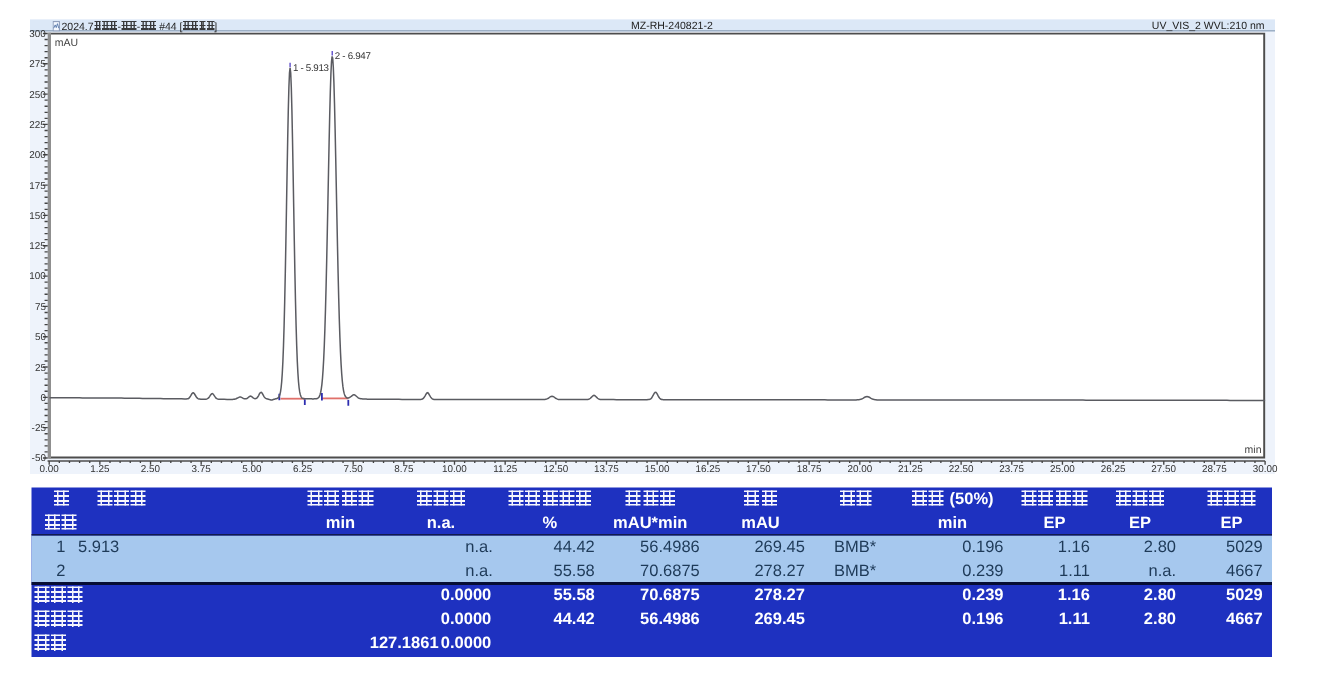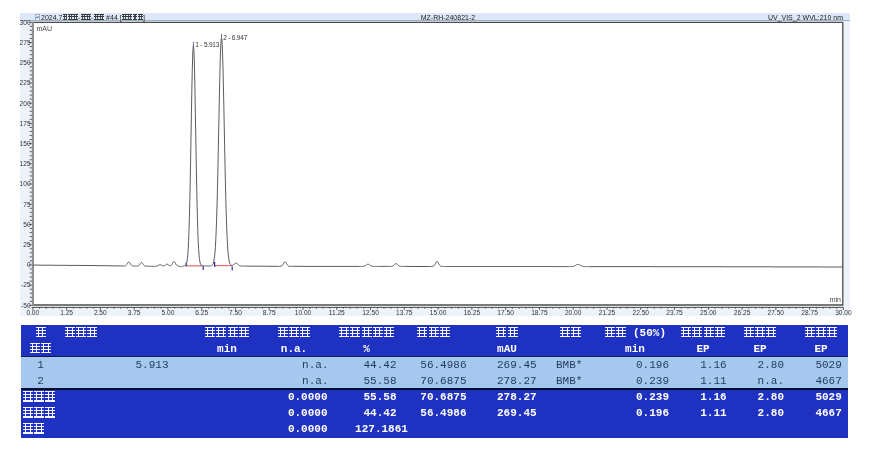--- a/index.html
+++ b/index.html
@@ -6,21 +6,21 @@
 .page { position:relative; width:879px; height:459px; overflow:hidden; }
 .chart { position:absolute; left:19.7px; top:13.0px; width:830.3px; height:303.0px; background:#eef3fb; }
 .band { position:absolute; left:19.7px; top:13.0px; width:830.3px; height:7.8px; background:#dce8f7; border-bottom:1px solid #9db0c6; }
 .bandtxt { position:absolute; left:19.7px; top:13.0px; width:830.3px; height:9.8px; }
 .ht { position:absolute; top:0.6px; font-size:7px; line-height:8px; color:#222; white-space:nowrap; }
 .t { display:inline-block; width:4.8px; height:6.4px; margin:0 0.25px; vertical-align:-0.5px;
      background: linear-gradient(currentColor,currentColor) 25% 0/0.9px 100% no-repeat,
                  linear-gradient(currentColor,currentColor) 75% 0/0.9px 100% no-repeat,
                  repeating-linear-gradient(to bottom, currentColor 0 0.9px, transparent 0.9px 2.4px);
      opacity:0.88; }
-.tbl { position:absolute; left:21.0px; top:324.5px; width:826.5px; height:113.0px; background:#1e31c0;font-family:Liberation Mono, monospace; }
+.tbl { position:absolute; left:21.0px; top:324.5px; width:826.5px; height:113.0px; background:#1e31c0; }
 .tbl::before { content:""; position:absolute; left:0; top:32.28px; width:100%; height:32.28px; background:#a6c8ee; }
 .tbl span { position:absolute; font-size:11px; line-height:12px; white-space:nowrap; }
 .h { color:#fff; font-weight:bold; }
 .d { color:#1e3a58; }
 .c { display:inline-block; width:10px; height:10.5px; margin:0 0.6px; vertical-align:-1.5px;
      background: linear-gradient(currentColor,currentColor) 24% 0/1.4px 100% no-repeat,
                  linear-gradient(currentColor,currentColor) 76% 0/1.4px 100% no-repeat,
                  repeating-linear-gradient(to bottom, currentColor 0 1.3px, transparent 1.3px 3.1px);
      opacity:0.96; }
 </style></head>
@@ -111,27 +111,28 @@
       <span class="h" style="top:2.1px;left:386.0px;width:200px;text-align:center"><i class="c"></i><i class="c"></i></span>
       <span class="h" style="top:2.1px;left:449.7px;width:200px;text-align:center"><i class="c"></i><i class="c"></i></span>
       <span class="h" style="top:2.1px;left:514.0px;width:200px;text-align:center"><i class="c"></i><i class="c"></i> (50%)</span>
       <span class="h" style="top:2.1px;left:582.0px;width:200px;text-align:center"><i class="c"></i><i class="c"></i><i class="c"></i><i class="c"></i></span>
       <span class="h" style="top:2.1px;left:639.0px;width:200px;text-align:center"><i class="c"></i><i class="c"></i><i class="c"></i></span>
       <span class="h" style="top:2.1px;left:700.0px;width:200px;text-align:center"><i class="c"></i><i class="c"></i><i class="c"></i></span>
       <span class="h" style="top:18.2px;left:-80.5px;width:200px;text-align:center"><i class="c"></i><i class="c"></i></span>
       <span class="h" style="top:18.2px;left:106.0px;width:200px;text-align:center">min</span>
       <span class="h" style="top:18.2px;left:173.0px;width:200px;text-align:center">n.a.</span>
       <span class="h" style="top:18.2px;left:245.5px;width:200px;text-align:center">%</span>
+      <span class="h" style="top:18.2px;left:312.5px;width:200px;text-align:center">mAU*min</span>
       <span class="h" style="top:18.2px;left:386.0px;width:200px;text-align:center">mAU</span>
       <span class="h" style="top:18.2px;left:514.0px;width:200px;text-align:center">min</span>
       <span class="h" style="top:18.2px;left:582.0px;width:200px;text-align:center">EP</span>
       <span class="h" style="top:18.2px;left:639.0px;width:200px;text-align:center">EP</span>
       <span class="h" style="top:18.2px;left:700.0px;width:200px;text-align:center">EP</span>
       <span class="d" style="top:34.3px;left:-80.5px;width:200px;text-align:center">1</span>
-      <span class="d" style="top:34.3px;right:595.5px;width:200px;text-align:center">5.913</span>
+      <span class="d" style="top:34.3px;right:595.5px;width:200px;text-align:left">5.913</span>
       <span class="d" style="top:34.3px;right:519.0px;width:200px;text-align:right">n.a.</span>
       <span class="d" style="top:34.3px;right:451.0px;width:200px;text-align:right">44.42</span>
       <span class="d" style="top:34.3px;right:381.0px;width:200px;text-align:right">56.4986</span>
       <span class="d" style="top:34.3px;right:310.9px;width:200px;text-align:right">269.45</span>
       <span class="d" style="top:34.3px;left:535.0px">BMB*</span>
       <span class="d" style="top:34.3px;right:178.5px;width:200px;text-align:right">0.196</span>
       <span class="d" style="top:34.3px;right:120.9px;width:200px;text-align:right">1.16</span>
       <span class="d" style="top:34.3px;right:63.5px;width:200px;text-align:right">2.80</span>
       <span class="d" style="top:34.3px;right:5.7px;width:200px;text-align:right">5029</span>
       <span class="d" style="top:50.5px;left:-80.5px;width:200px;text-align:center">2</span>
@@ -158,14 +159,14 @@
       <span class="h" style="top:82.8px;right:520.0px;width:200px;text-align:right">0.0000</span>
       <span class="h" style="top:82.8px;right:451.0px;width:200px;text-align:right">44.42</span>
       <span class="h" style="top:82.8px;right:381.0px;width:200px;text-align:right">56.4986</span>
       <span class="h" style="top:82.8px;right:310.9px;width:200px;text-align:right">269.45</span>
       <span class="h" style="top:82.8px;right:178.5px;width:200px;text-align:right">0.196</span>
       <span class="h" style="top:82.8px;right:120.9px;width:200px;text-align:right">1.11</span>
       <span class="h" style="top:82.8px;right:63.5px;width:200px;text-align:right">2.80</span>
       <span class="h" style="top:82.8px;right:5.7px;width:200px;text-align:right">4667</span>
       <span class="h" style="top:98.9px;right:520.0px;width:200px;text-align:right">0.0000</span>
       <span class="h" style="top:114px;right:451.0px;width:200px;text-align:right">100.00</span>
-      <span class="h" style="top:98.9px;right:366px;width:200px;text-align:center">127.1861</span>
+      <span class="h" style="top:98.9px;right:401px;width:200px;text-align:left">127.1861</span>
     </div>
 </div>
 </body></html>

